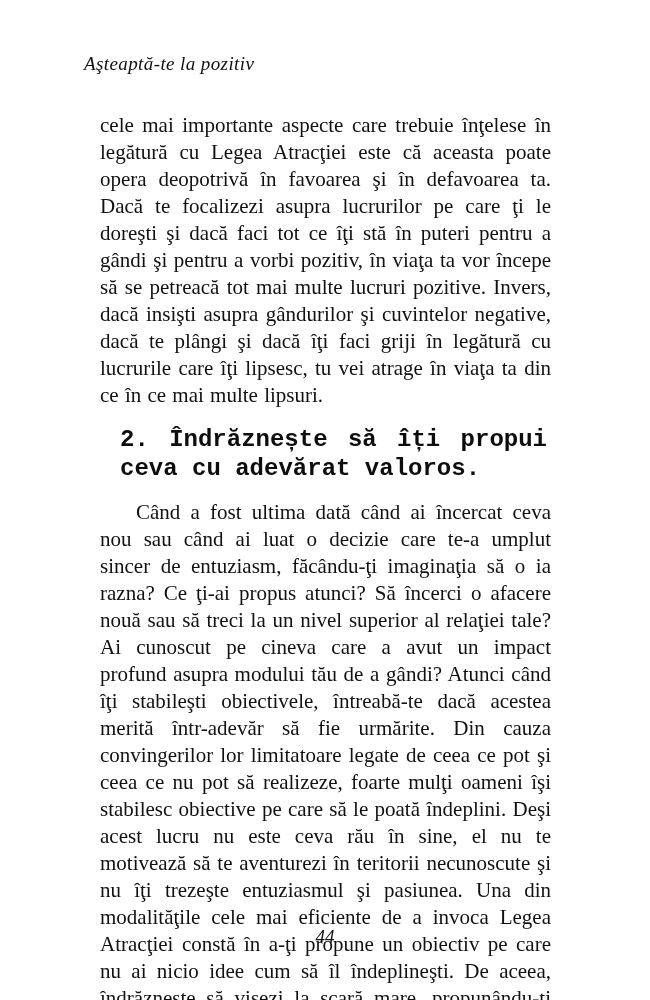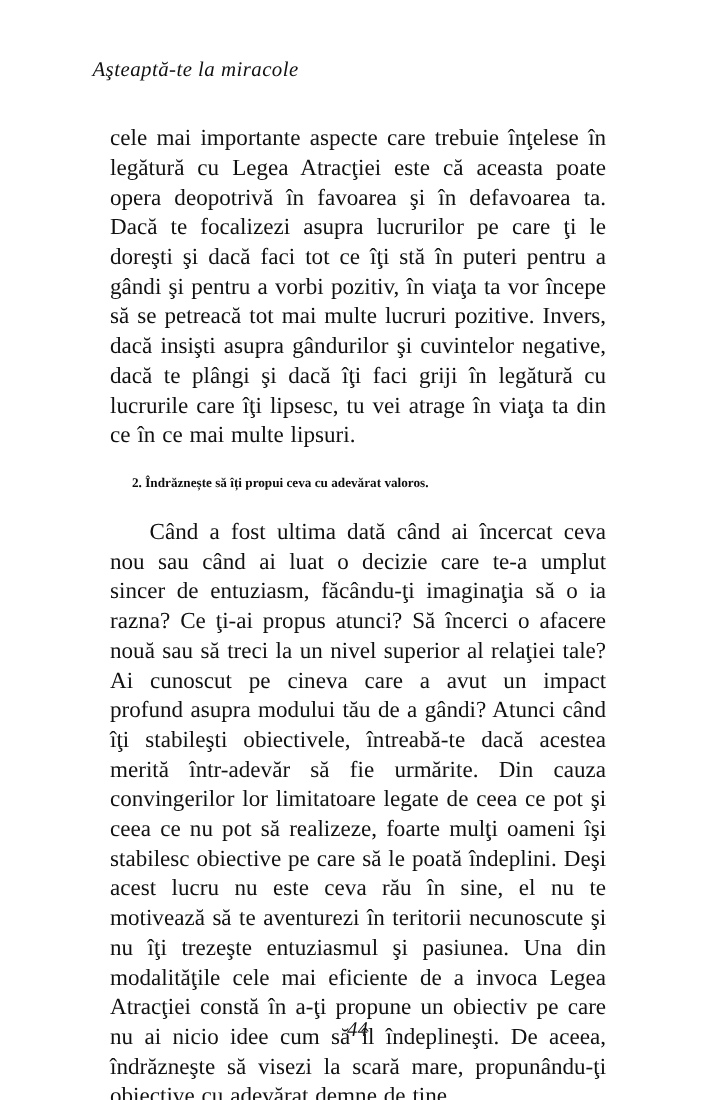--- a/index.html
+++ b/index.html
@@ -41,43 +41,43 @@
     font-size: 21px;
     line-height: 27px;
     text-align: justify;
     word-spacing: 1px;
   }
   .body-par.indent {
     text-indent: 36px;
   }
   .section-heading {
     margin: 16px 20px 1px 36px;
-    font-family: Liberation Serif, serif;
+    font-family: Liberation Mono, monospace;
     font-weight: bold;
-    font-size: 12px;
+    font-size: 24px;
     line-height: 29px;
     text-align: justify;
     color: #0d0d0d;
   }
   .page-number {
     position: absolute;
     left: 0;
     right: 0;
     top: 926px;
     text-align: center;
     font-style: italic;
     font-size: 19px;
     line-height: 22px;
   }
 </style>
 </head>
 <body>
 
 <div class="page">
-  <div class="running-header">Aşteaptă-te la miracole</div>
+  <div class="running-header">Aşteaptă-te la pozitiv</div>
 
   <div class="content">
     <p class="body-par">cele mai importante aspecte care trebuie înţelese în legătură cu Legea Atracţiei este că aceasta poate opera deopotrivă în favoarea şi în defavoarea ta. Dacă te focalizezi asupra lucrurilor pe care ţi le doreşti şi dacă faci tot ce îţi stă în puteri pentru a gândi şi pentru a vorbi pozitiv, în viaţa ta vor începe să se petreacă tot mai multe lucruri pozitive. Invers, dacă insişti asupra gândurilor şi cuvintelor negative, dacă te plângi şi dacă îţi faci griji în legătură cu lucrurile care îţi lipsesc, tu vei atrage în viaţa ta din ce în ce mai multe lipsuri.</p>
 
     <h2 class="section-heading">2. Îndrăznește să îți propui ceva cu adevărat valoros.</h2>
 
     <p class="body-par indent">Când a fost ultima dată când ai încercat ceva nou sau când ai luat o decizie care te-a umplut sincer de entuziasm, făcându-ţi imaginaţia să o ia razna? Ce ţi-ai propus atunci? Să încerci o afacere nouă sau să treci la un nivel superior al relaţiei tale? Ai cunoscut pe cineva care a avut un impact profund asupra modului tău de a gândi? Atunci când îţi stabileşti obiectivele, întreabă-te dacă acestea merită într-adevăr să fie urmărite. Din cauza convingerilor lor limitatoare legate de ceea ce pot şi ceea ce nu pot să realizeze, foarte mulţi oameni îşi stabilesc obiective pe care să le poată îndeplini. Deşi acest lucru nu este ceva rău în sine, el nu te motivează să te aventurezi în teritorii necunoscute şi nu îţi trezeşte entuziasmul şi pasiunea. Una din modalităţile cele mai eficiente de a invoca Legea Atracţiei constă în a-ţi propune un obiectiv pe care nu ai nicio idee cum să îl îndeplineşti. De aceea, îndrăzneşte să visezi la scară mare, propunându-ţi obiective cu adevărat demne de tine.</p>
   </div>
 
   <div class="page-number">44</div>

